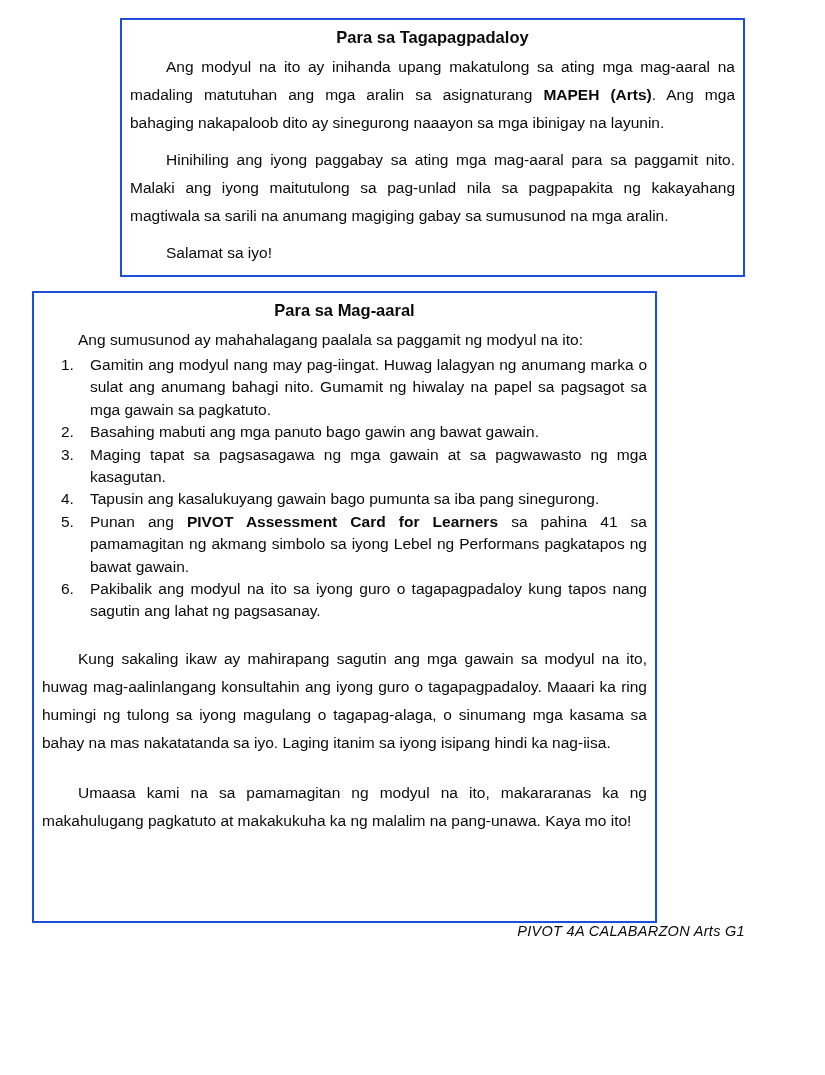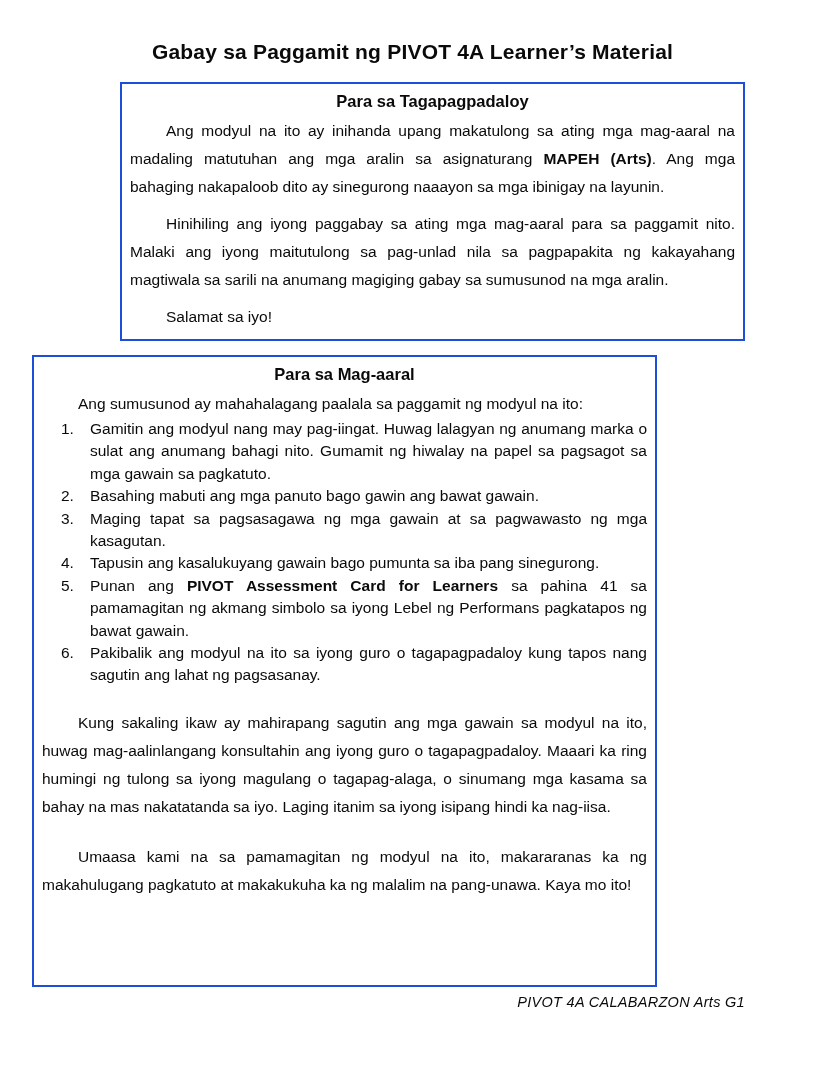--- a/index.html
+++ b/index.html
@@ -54,33 +54,31 @@
   }
   .list-row {
     display: grid;
     grid-template-columns: 29px 1fr;
   }
   .list-num { text-align: left; }
   .list-text { text-align: justify; }
   .footer {
     width: 625px;
     margin-left: 120px;
-    margin-top: 7px;
     text-align: right;
     font-style: italic;
     font-size: 14.5px;
     letter-spacing: 0.3px;
   }
 </style>
 </head>
 <body>
 
 <div class="page">
 
-  <h1 class="title">Gabay sa Paggamit ng PIVOT 4A Learner’s Material</h1>
 
   <section class="box box-facilitator">
     <h2 class="box-heading">Para sa Tagapagpadaloy</h2>
     <p class="para"><span>Ang modyul na ito ay inihanda upang makatulong sa ating mga mag-aaral na madaling matutuhan ang mga aralin sa asignaturang </span><span class="bold">MAPEH (Arts)</span><span>. Ang mga bahaging nakapaloob dito ay sinegurong naaayon sa mga ibinigay na layunin.</span></p>
     <p class="para">Hinihiling ang iyong paggabay sa ating mga mag-aaral para sa paggamit nito. Malaki ang iyong maitutulong sa pag-unlad nila sa pagpapakita ng kakayahang magtiwala sa sarili na anumang magiging gabay sa sumusunod na mga aralin.</p>
     <p class="para tight">Salamat sa iyo!</p>
   </section>
 
   <section class="box box-learner">
     <h2 class="box-heading">Para sa Mag-aaral</h2>

